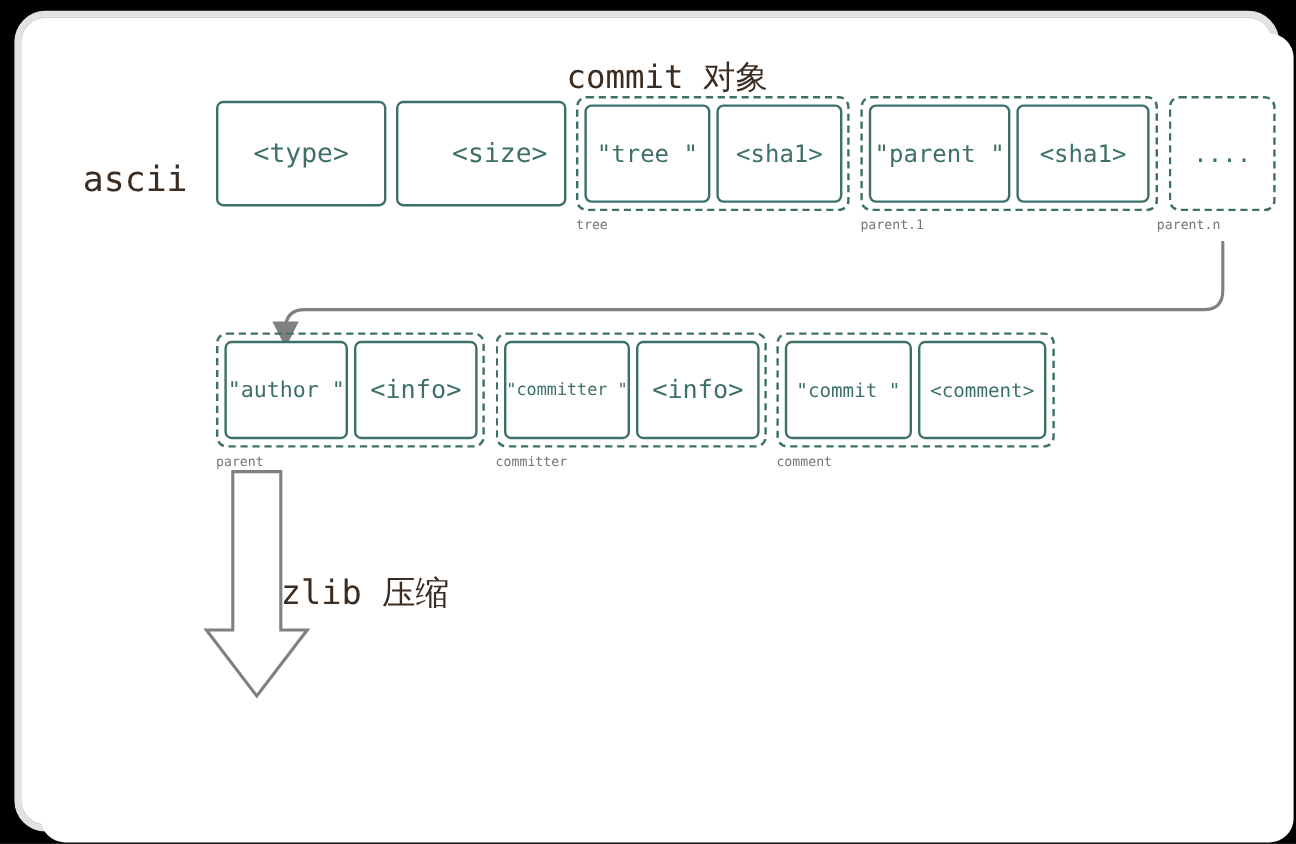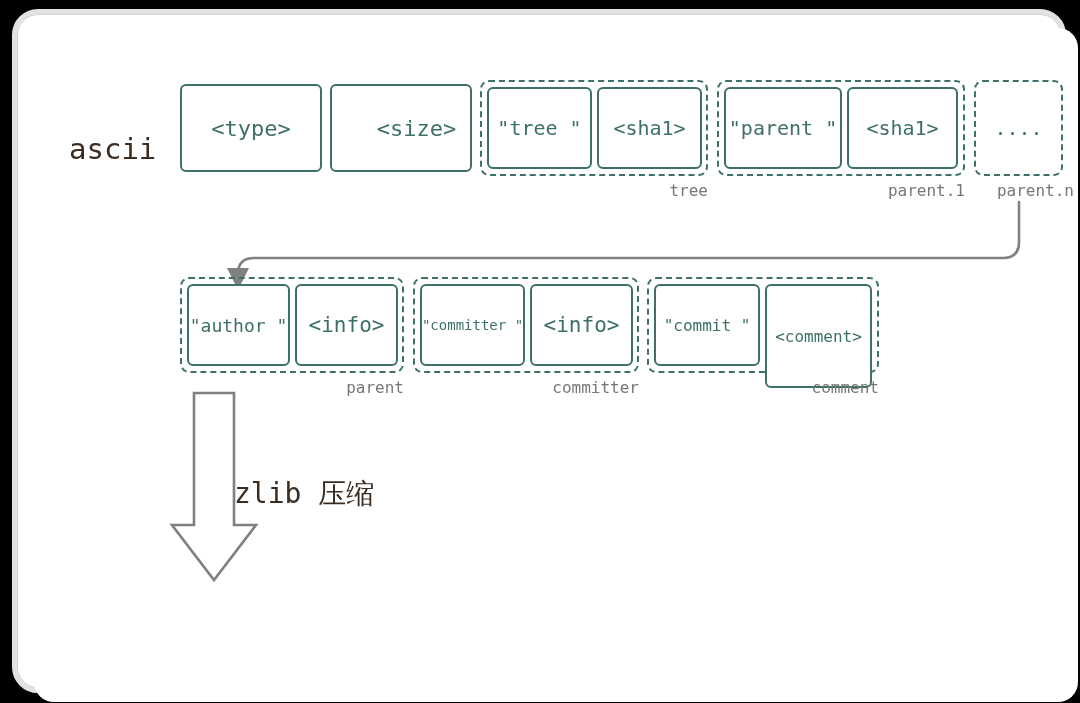--- a/index.html
+++ b/index.html
@@ -89,24 +89,24 @@
     position: absolute;
     box-sizing: border-box;
     border: 2.3px dashed #3d7068;
     border-radius: 9px;
     background: transparent;
   }
 
   
   .caption {
     position: absolute;
-    font-size: 16px;
+    font-size: 11px;
     color: #777777;
     font-family: "DejaVu Sans Mono", monospace;
-    text-align: right;
+    text-align: left;
     white-space: nowrap;
   }
 
   
   .connector {
     position: absolute;
     left: 0;
     top: 0;
     width: 1044px;
     height: 674px;
@@ -144,20 +144,21 @@
     white-space: pre;
   }
 </style>
 </head>
 <body>
 
 <div id="canvas">
   <div class="frame">
     <div class="frame-inner">
 
+      <div class="title">commit 对象</div>
 
       <div class="row-label" id="label-ascii">ascii</div>
 
       <div class="box" style="left:146px; top:56px; width:142px; height:88px; font-size:22px;">&lt;type&gt;</div>
 
       <div class="box" style="left:296px; top:56px; width:142px; height:88px; font-size:22px;padding-left:31px;">&lt;size&gt;</div>
 
       <div class="group" style="left:446px; top:52px; width:228px; height:96px;"></div>
       <div class="box" style="left:453px; top:59px; width:105px; height:82px; font-size:20px;">"tree "</div>
       <div class="box" style="left:563px; top:59px; width:105px; height:82px; font-size:20px;">&lt;sha1&gt;</div>
@@ -181,21 +182,21 @@
       <div class="box" style="left:261px; top:256px; width:103px; height:82px; font-size:21px;">&lt;info&gt;</div>
       <div class="caption" style="left:146px; top:350px; width:224px;">parent</div>
 
       <div class="group" style="left:379px; top:249px; width:226px; height:96px;"></div>
       <div class="box" style="left:386px; top:256px; width:105px; height:82px; font-size:14px;">"committer "</div>
       <div class="box" style="left:496px; top:256px; width:103px; height:82px; font-size:21px;">&lt;info&gt;</div>
       <div class="caption" style="left:379px; top:350px; width:226px;">committer</div>
 
       <div class="group" style="left:613px; top:249px; width:232px; height:96px;"></div>
       <div class="box" style="left:620px; top:256px; width:106px; height:82px; font-size:16px;">"commit "</div>
-      <div class="box" style="left:731px; top:256px; width:107px; height:104px; font-size:16px;">&lt;comment&gt;</div>
+      <div class="box" style="left:731px; top:256px; width:107px; height:82px; font-size:16px;">&lt;comment&gt;</div>
       <div class="caption" style="left:613px; top:350px; width:232px;">comment</div>
 
       <svg class="connector" viewBox="0 0 1044 674" xmlns="http://www.w3.org/2000/svg">
         <path d="M 160 365 L 200 365 L 200 497 L 222 497 L 180 552 L 138 497 L 160 497 Z" fill="#ffffff" stroke="#808080" stroke-width="2.6" stroke-linejoin="miter"></path>
       </svg>
       <div class="zlib-label">zlib 压缩</div>
 
 
     </div>
   </div>

